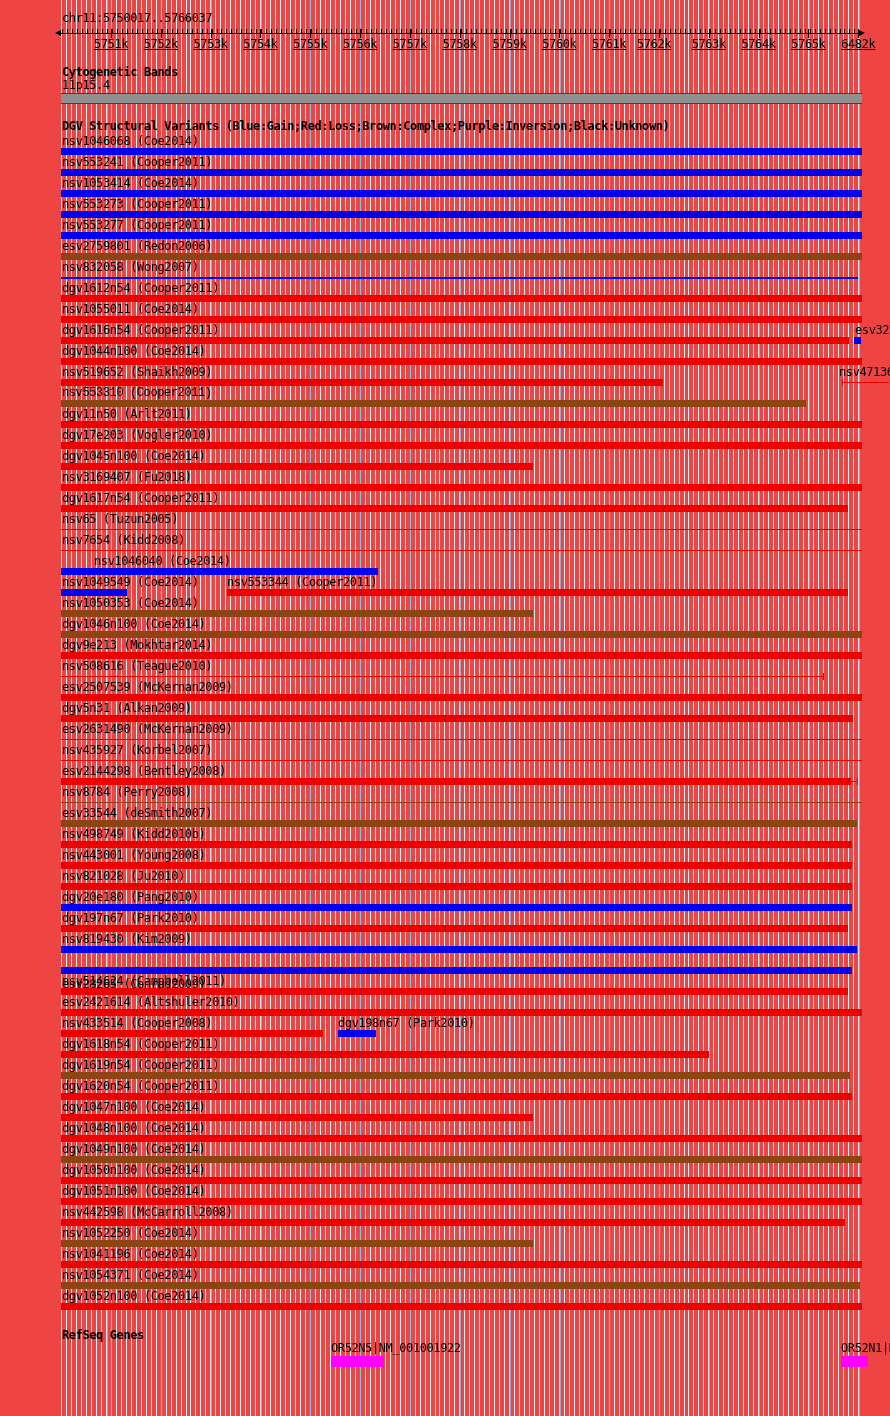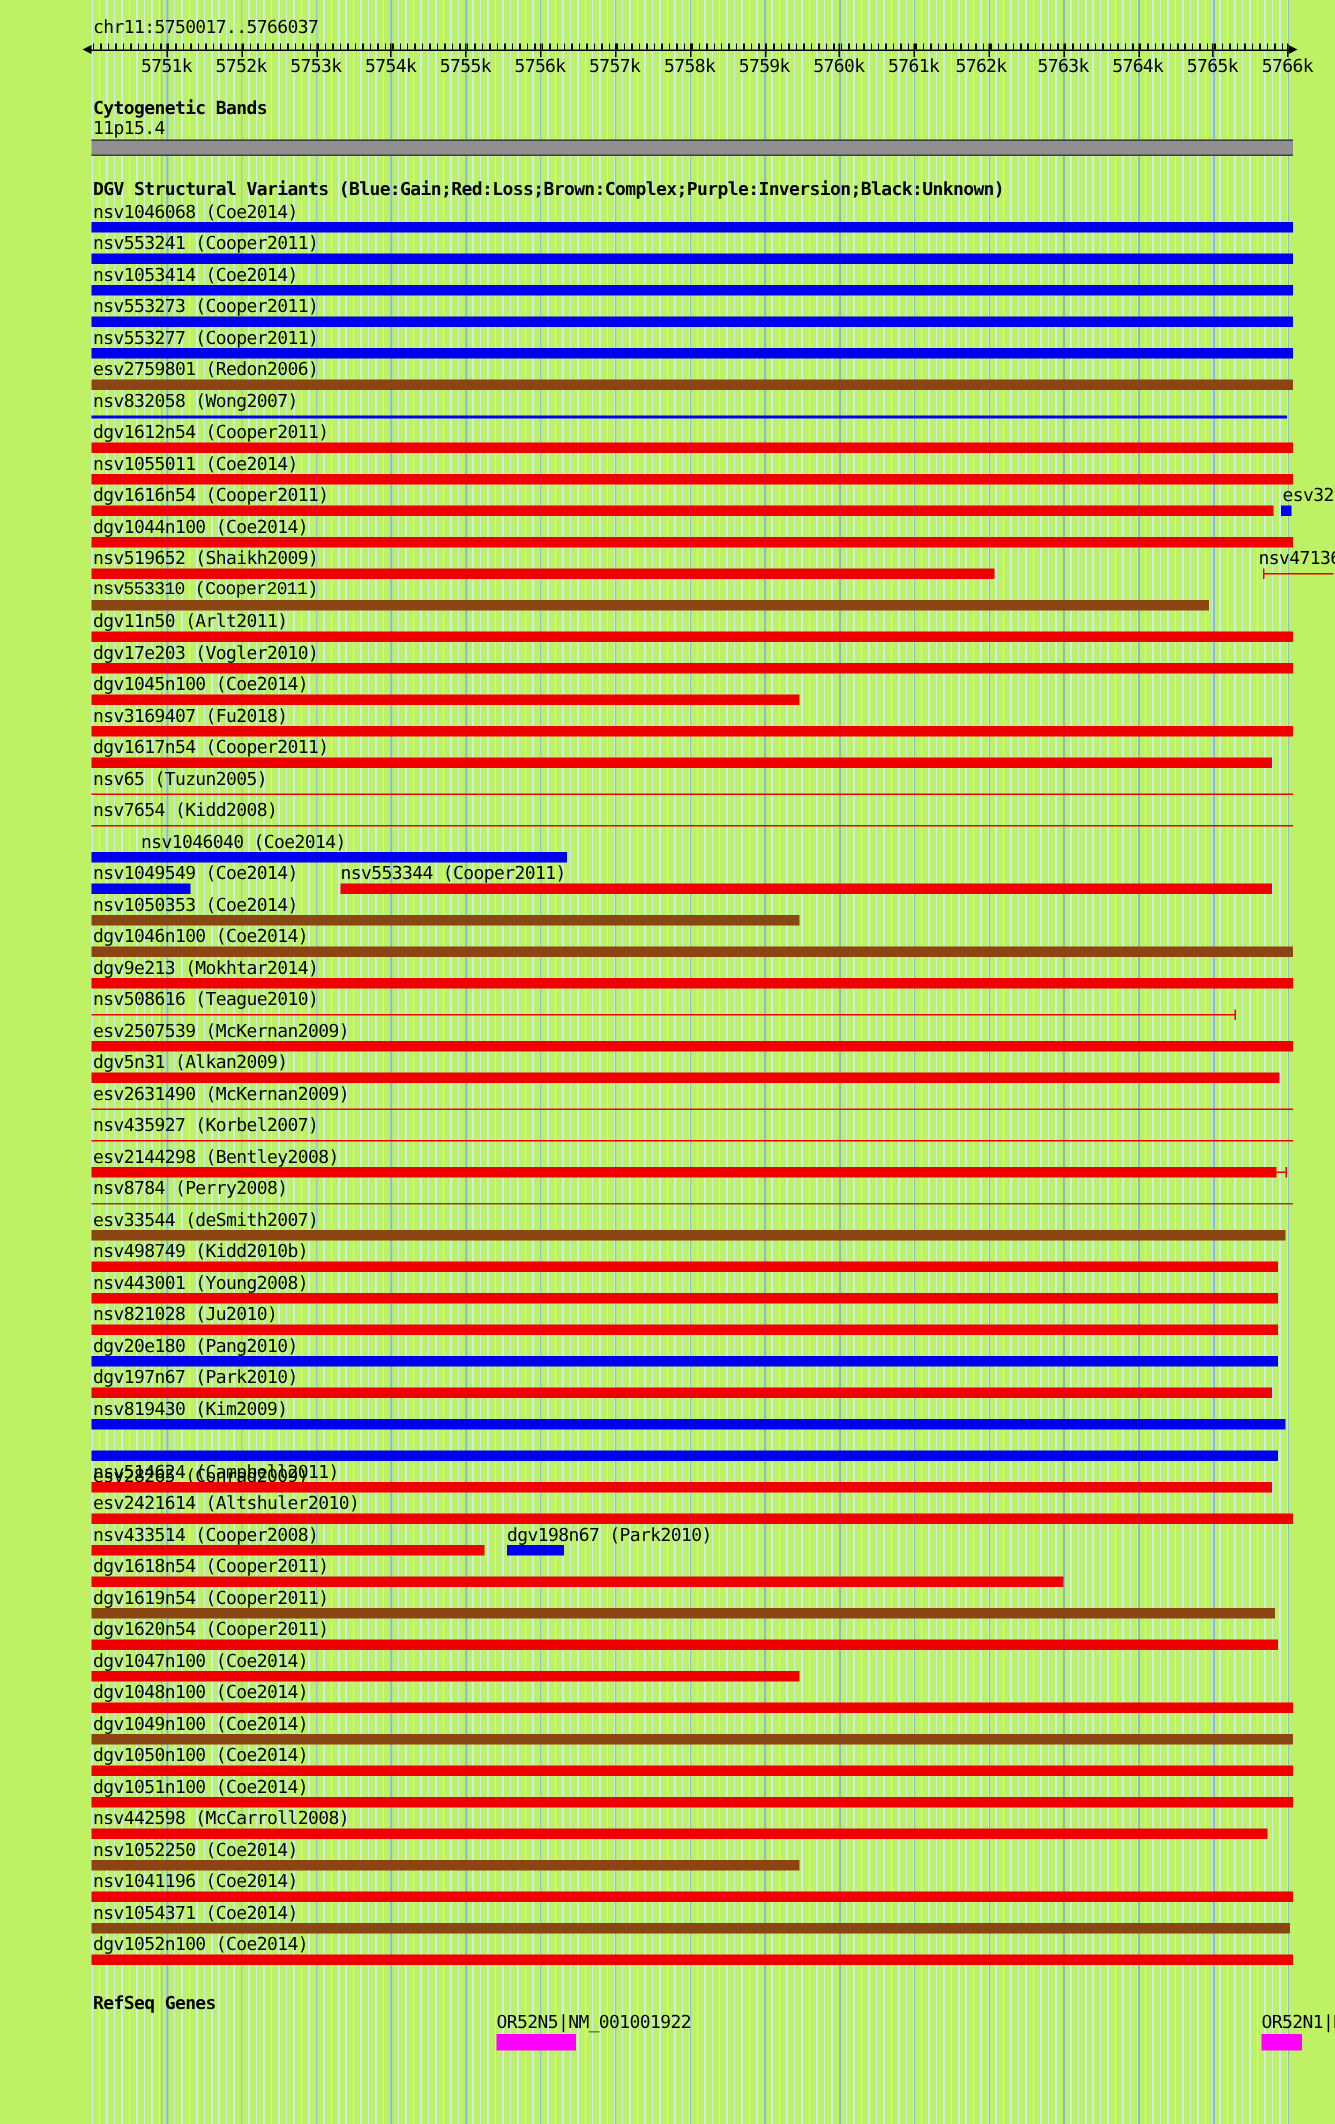--- a/index.html
+++ b/index.html
@@ -2,42 +2,42 @@
 <html><head>
 <meta charset="utf-8">
 <style>
   html,body{margin:0;padding:0;}
   body{
     width:890px;height:1416px;
     background:#fdfffd;
     font-family:"DejaVu Sans Mono","Liberation Mono",monospace;
     font-size:12px;color:#000;
   }
-  #screen{position:relative;width:890px;height:1416px;overflow:hidden;background:#bef264;}
+  #screen{position:relative;width:890px;height:1416px;overflow:hidden;background:#ef4444;}
   .lbl{position:absolute;height:13px;line-height:13px;white-space:pre;letter-spacing:-0.4px;}
   .bold{font-weight:bold;}
   
   #grid{
     position:absolute;left:61px;top:0;width:801px;height:1416px;
     background-image:
       repeating-linear-gradient(90deg,#85b8dc 0px,#85b8dc 1px,transparent 1px,transparent 49.84px),
       repeating-linear-gradient(90deg,#c9edf0 0px,#c9edf0 1px,transparent 1px,transparent 4.98px);
     background-position:49.9px 0,0 0;
   }
   
   #ruler-line{position:absolute;left:60px;top:33px;width:800px;height:1px;background:#000;}
   #ruler-minor{
     position:absolute;left:62px;top:29px;width:797px;height:4px;
     background-image:repeating-linear-gradient(90deg,#000 0px,#000 1px,transparent 1px,transparent 4.984px);
   }
   .arrowhead{position:absolute;width:0;height:0;top:30px;}
   #arrow-left{left:55px;border-top:3px solid transparent;border-bottom:3px solid transparent;border-right:6px solid #000;}
   #arrow-right{left:859px;border-top:3px solid transparent;border-bottom:3px solid transparent;border-left:6px solid #000;}
   .major-tick{position:absolute;top:29px;width:1px;height:9px;background:#000;}
-  .tick-label{position:absolute;top:38px;width:44px;margin-left:-22px;text-align:center;height:13px;line-height:13px;letter-spacing:-0.4px;}
+  .tick-label{position:absolute;top:38px;width:44px;margin-left:-22px;text-align:center;height:13px;line-height:13px;letter-spacing:-0.4px;text-decoration:underline;}
   
   #cyto-bar{
     position:absolute;left:61px;top:93px;width:801px;height:9px;
     background:#909090;border-top:1px solid #3f3f3f;border-bottom:1px solid #3f3f3f;
   }
   
   .vbar{position:absolute;}
   .vtick{position:absolute;width:1px;}
   
   .gene-bar{position:absolute;height:11px;}
@@ -78,21 +78,21 @@
       <div class="tick-label" style="left: 609.1px;">5761k</div>
       <div class="major-tick" style="left: 658.9px;"></div>
       <div class="tick-label" style="left: 654px;">5762k</div>
       <div class="major-tick" style="left: 708.7px;"></div>
       <div class="tick-label" style="left: 708.7px;">5763k</div>
       <div class="major-tick" style="left: 758.5px;"></div>
       <div class="tick-label" style="left: 758.5px;">5764k</div>
       <div class="major-tick" style="left: 808.3px;"></div>
       <div class="tick-label" style="left: 808.3px;">5765k</div>
       <div class="major-tick" style="left: 858.2px;"></div>
-      <div class="tick-label" style="left: 858.2px;">5766k</div>
+      <div class="tick-label" style="left: 858.2px;">6482k</div>
     </div>
 
   <div class="lbl bold" style="left:62px;top:66px;">Cytogenetic Bands</div>
   <div class="lbl" style="left:62px;top:79px;">11p15.4</div>
   <div id="cyto-bar"></div>
 
   <div class="lbl bold" style="left:62px;top:120px;">DGV Structural Variants (Blue:Gain;Red:Loss;Brown:Complex;Purple:Inversion;Black:Unknown)</div>
   <div id="dgv-rows">
       <div class="lbl" style="left: 62px; top: 135px;">nsv1046068 (Coe2014)</div>
       <div class="vbar" style="left: 61px; width: 801px; background: rgb(0, 0, 238); top: 148px; height: 7px;"></div>

